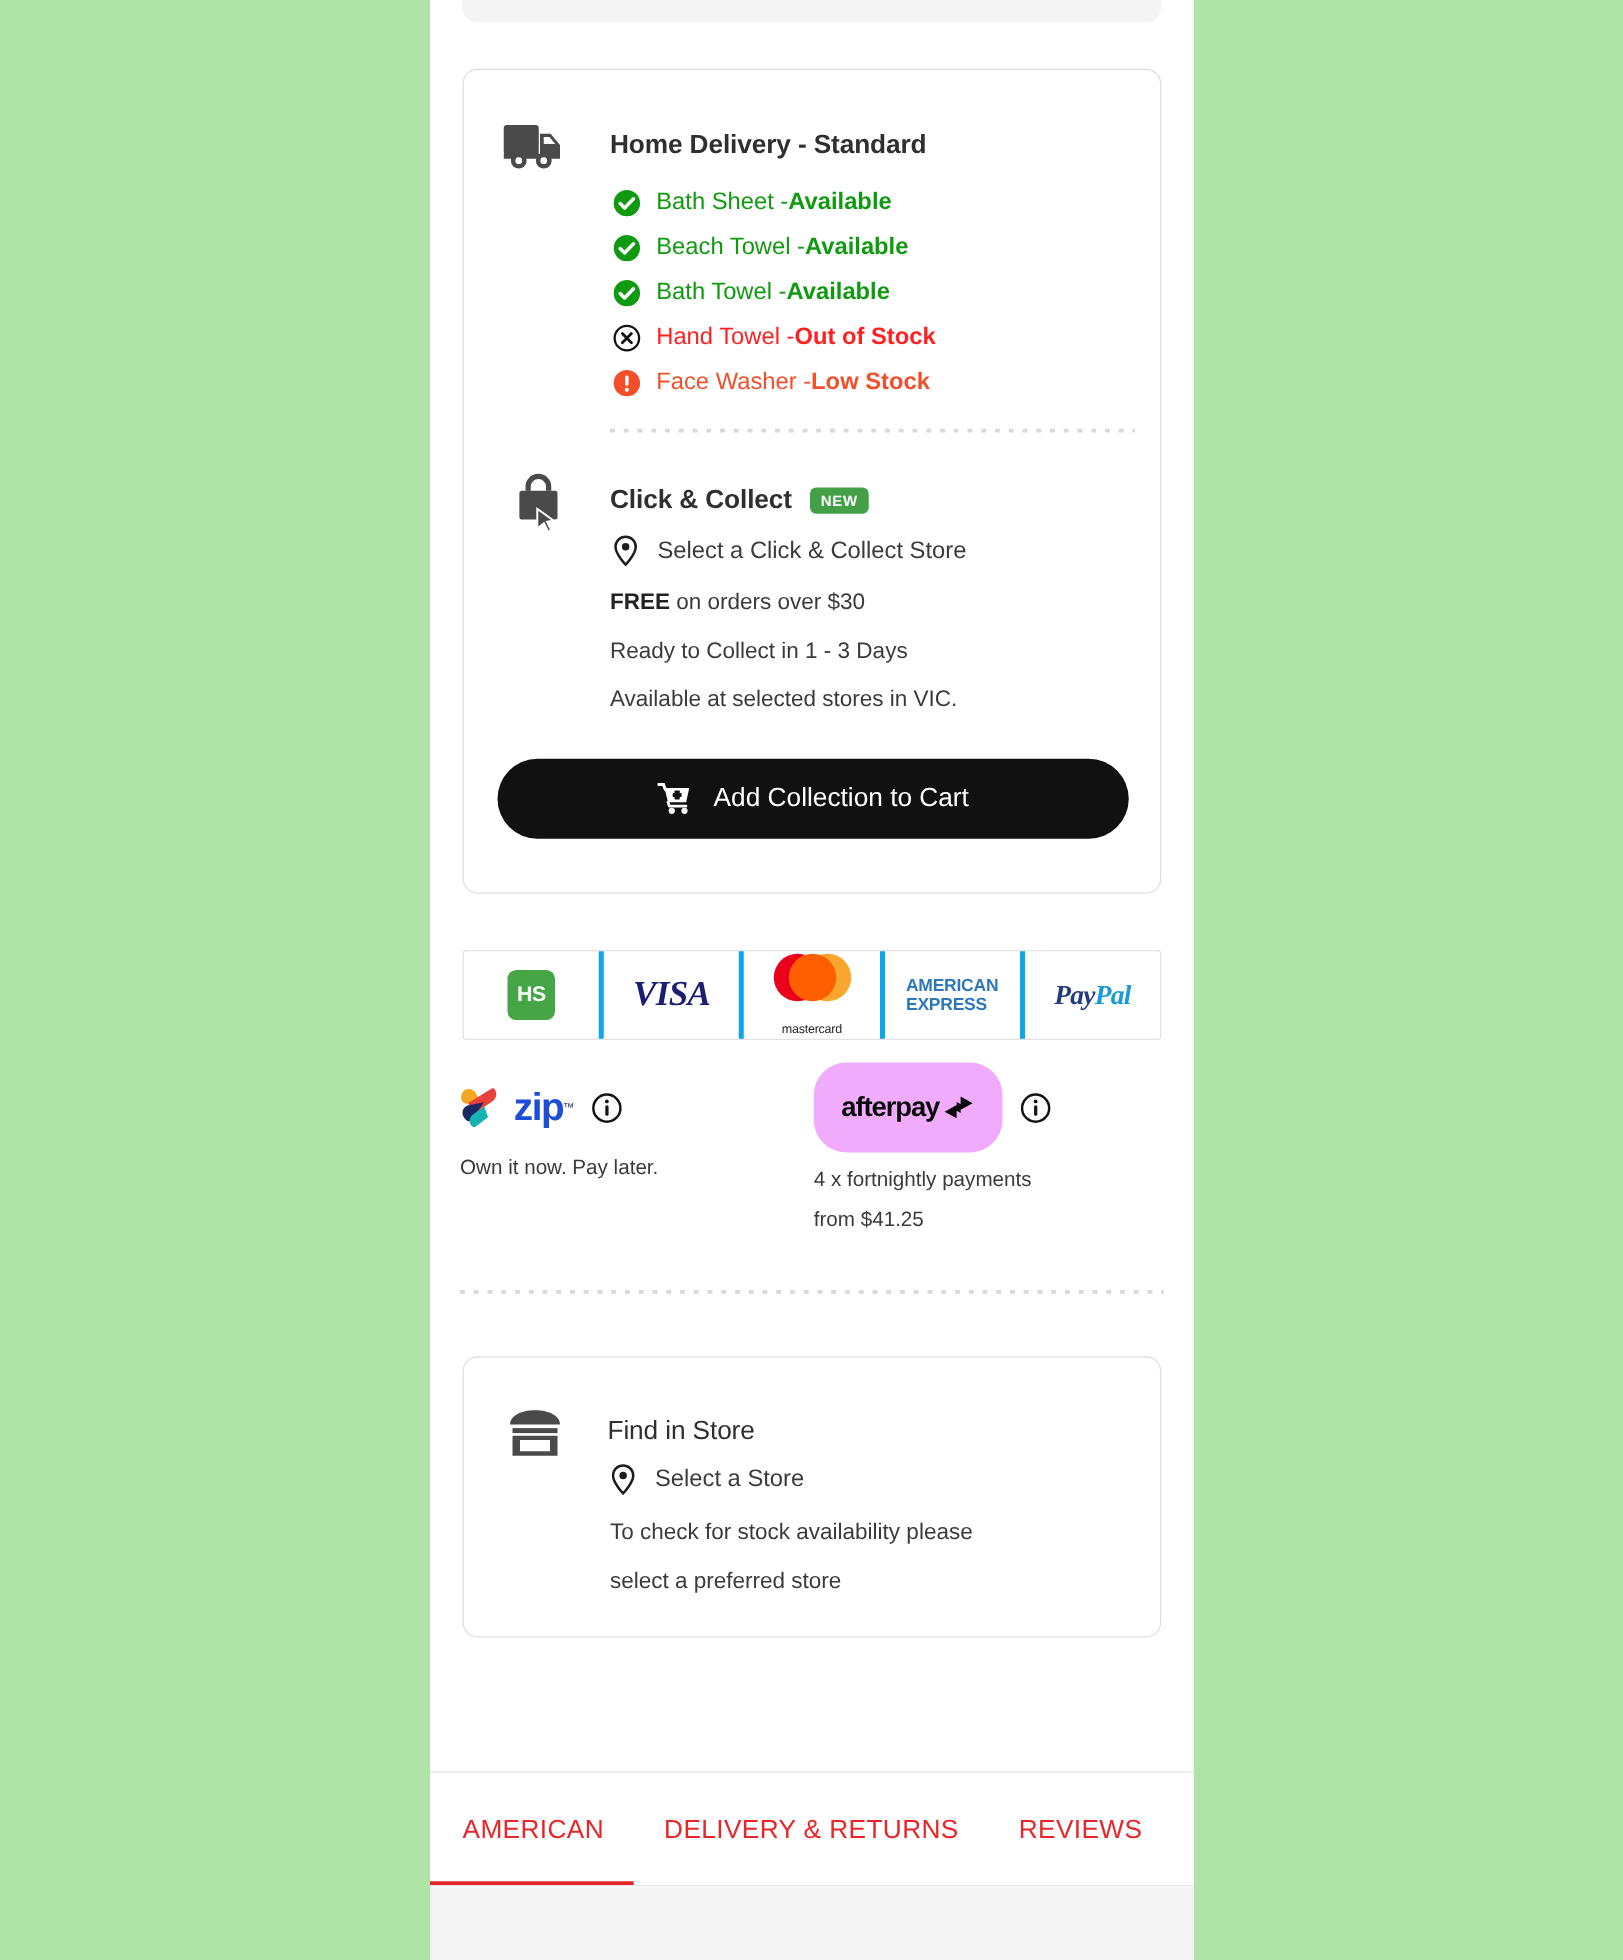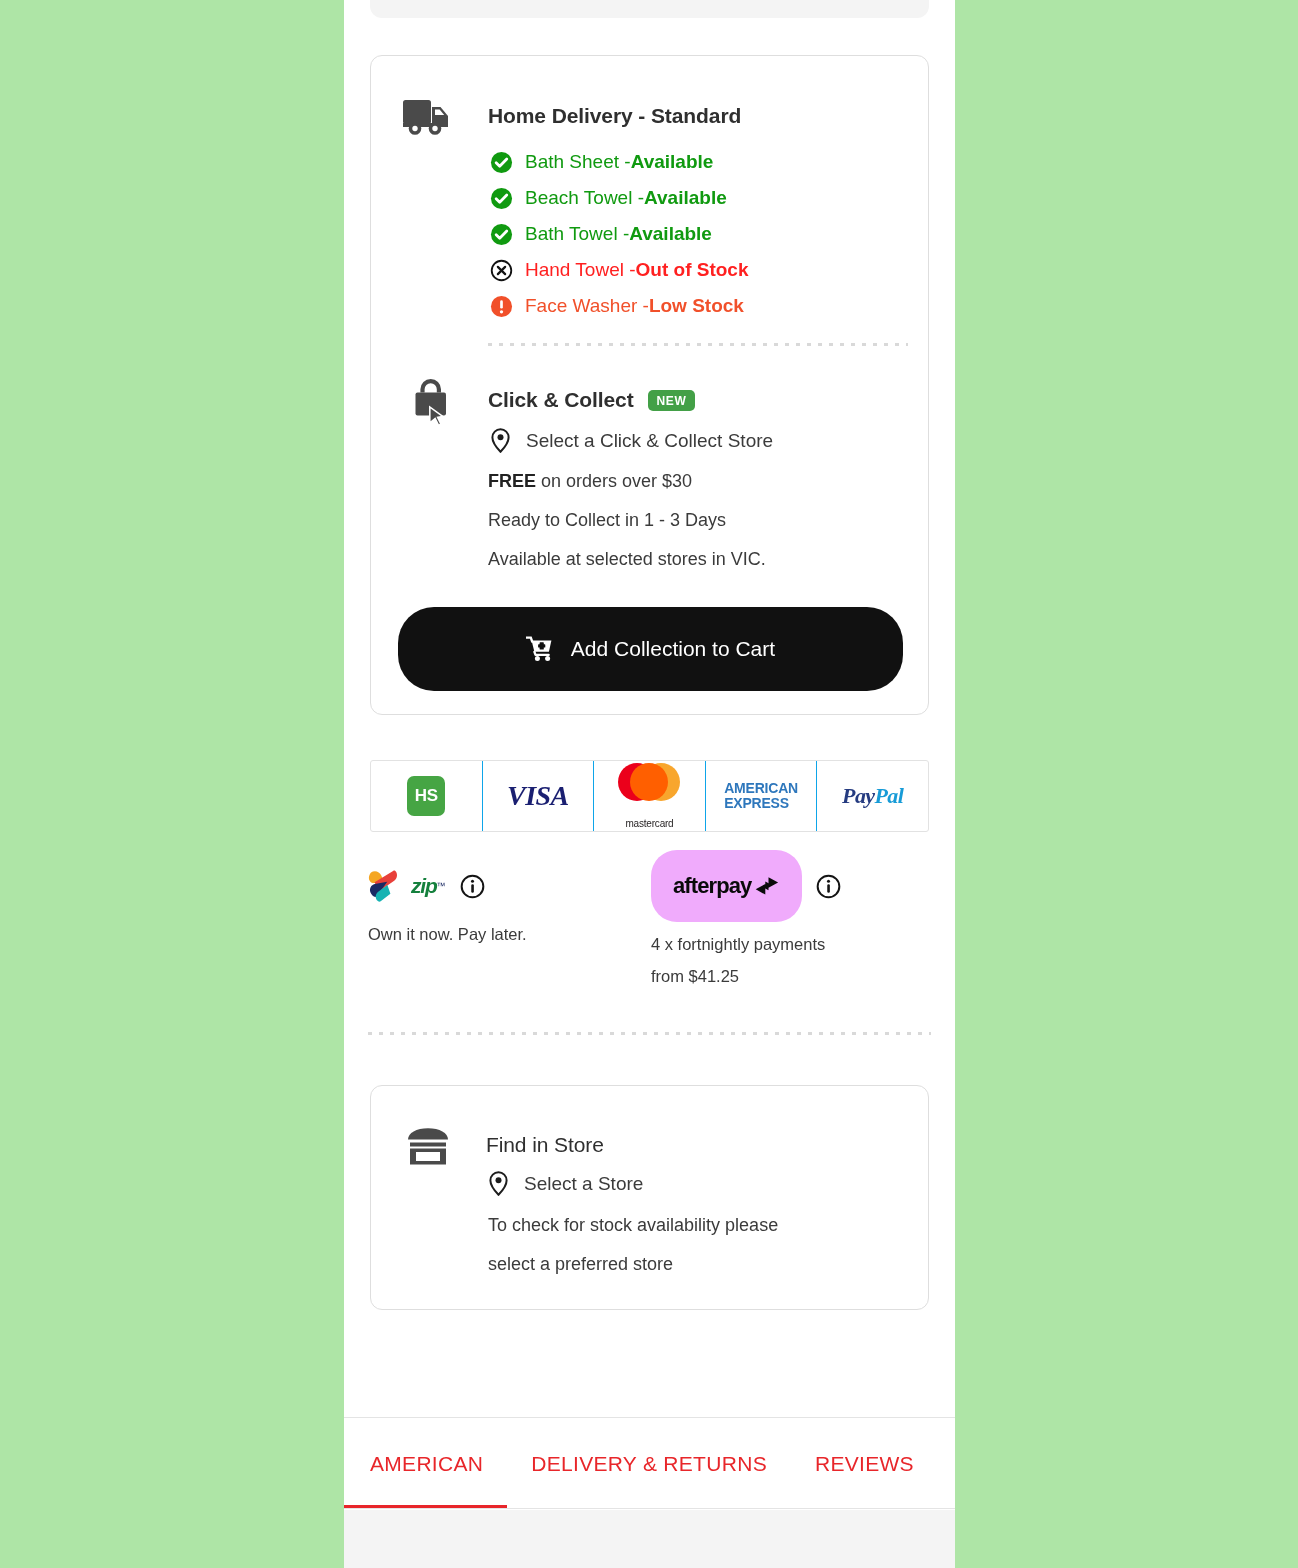--- a/index.html
+++ b/index.html
@@ -178,21 +178,21 @@
 
   #cc-free   { top: 415px; }
   #cc-ready  { top: 454px; }
   #cc-avail  { top: 493px; }
 
   .btn-cart {
     position: absolute;
     left: 27px;
     top: 551px;
     width: 505px;
-    height: 84px;
+    height: 64px;
     border-radius: 36px;
     background: #111111;
     color: #ffffff;
     border: none;
     font-family: "Liberation Sans", sans-serif;
     font-size: 21px;
     font-weight: 400;
     display: flex;
     align-items: center;
     justify-content: center;
@@ -210,21 +210,21 @@
     display: flex;
     border: 1px solid #e2e2e2;
     border-radius: 3px;
     background: #fff;
   }
   .pay-cell {
     flex: 1 1 0;
     display: flex;
     align-items: center;
     justify-content: center;
-    border-right: 1px solid #0ea5e9;
+    border-right: 4px solid #0ea5e9;
   }
   .pay-cell:last-child { border-right: none; }
 
   .hs-logo {
     width: 38px; height: 40px;
     background: #46a544;
     border-radius: 7px;
     color: #fff;
     font-size: 17px;
     font-weight: 700;
@@ -271,22 +271,22 @@
   .pp-b { color: #179bd7; }
 
   
   #zip-block { position: absolute; left: 24px; top: 862px; width: 270px; }
   #ap-block  { position: absolute; left: 307px; top: 862px; width: 270px; }
 
   .bnpl-head { display: flex; align-items: center; height: 48px; }
 
   .zip-mark { display: flex; align-items: center; }
   .zip-word {
-    font-size: 21px; font-weight: 700; color: #15803d;
-    letter-spacing: -1.2px; margin-left: 3px; font-style: italic;
+    font-size: 31px; font-weight: 700; color: #1d4ed8;
+    letter-spacing: -1.2px; margin-left: 3px;
   }
   .zip-tm { font-size: 9px; color: #1b2a63; vertical-align: super; }
 
   .afterpay-pill {
     background: #f0abfc;
     border-radius: 26px;
     padding: 23px 22px;
     display: flex;
     align-items: center;
   }

